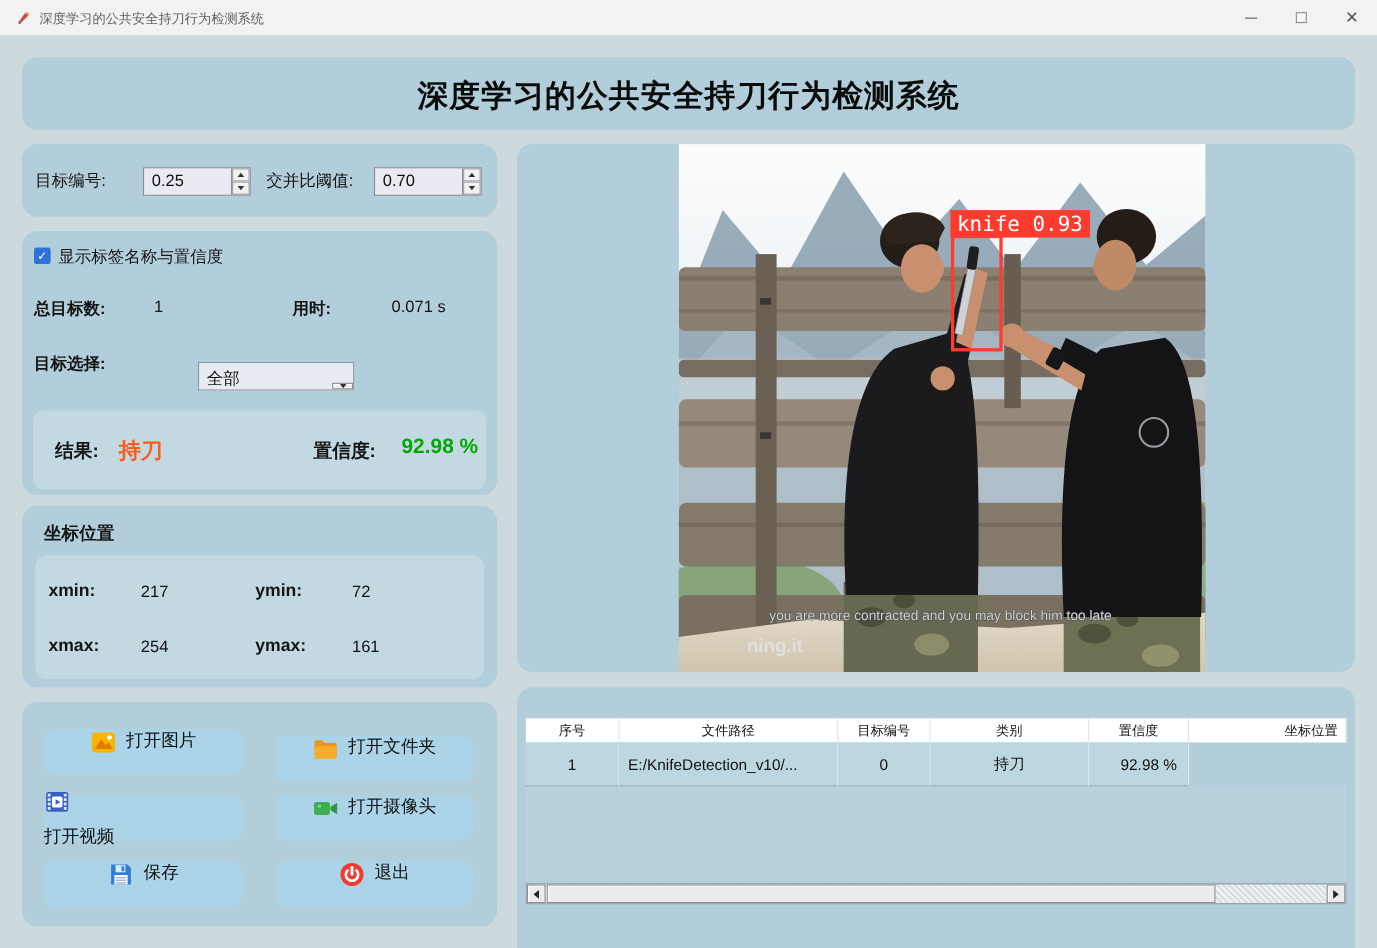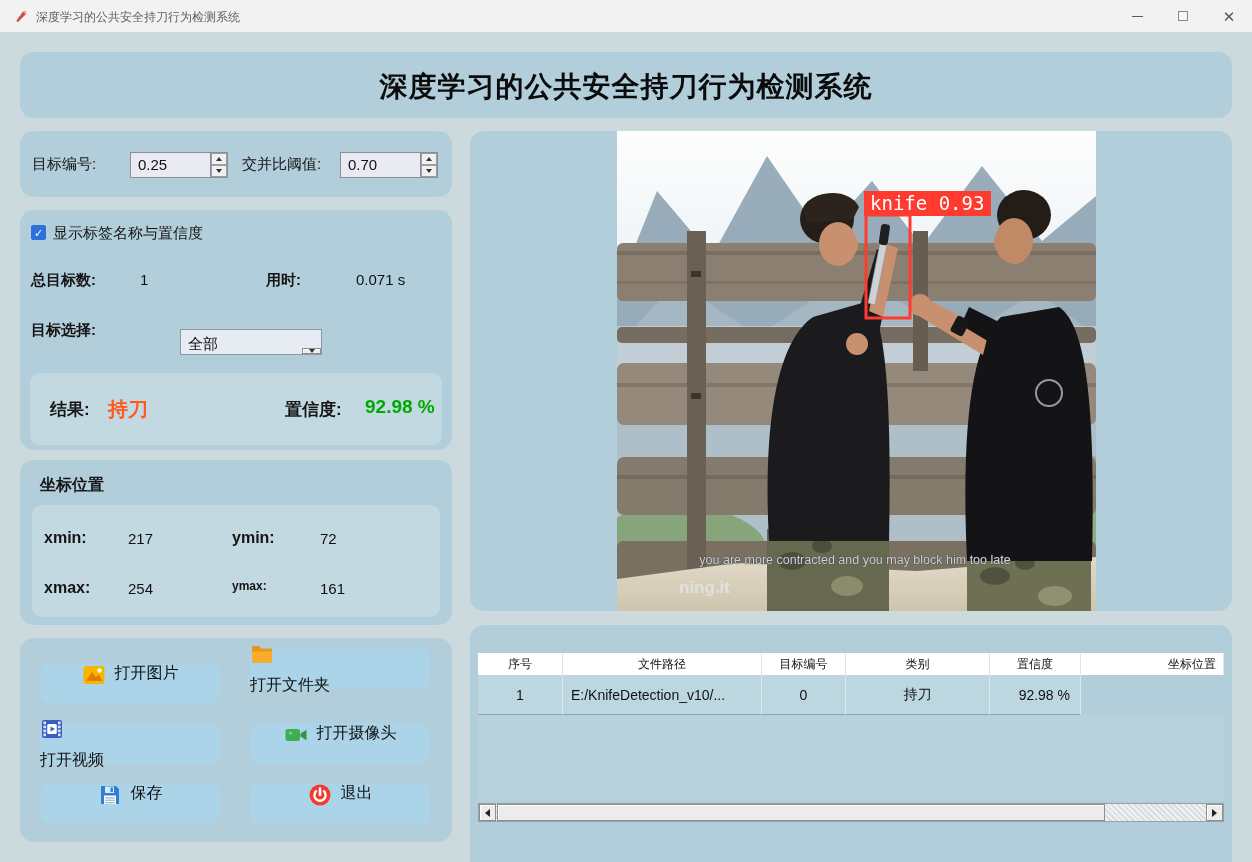--- a/index.html
+++ b/index.html
@@ -152,37 +152,37 @@
 
   <div class="panel" style="left:20px; top:460px; width:432px; height:165px;">
     <span class="lbl b" style="left:20px; top:15px; font-size:16px;">坐标位置</span>
     <div class="inner-box" style="left:12px; top:45px; width:408px; height:112px;">
       <span class="lbl b" style="left:12px; top:24px; font-size:16px;">xmin:</span>
       <span class="val" style="left:96px; top:25px;">217</span>
       <span class="lbl b" style="left:200px; top:24px; font-size:16px;">ymin:</span>
       <span class="val" style="left:288px; top:25px;">72</span>
       <span class="lbl b" style="left:12px; top:74px; font-size:16px;">xmax:</span>
       <span class="val" style="left:96px; top:75px;">254</span>
-      <span class="lbl b" style="left:200px; top:74px; font-size:12px;">ymax:</span>
+      <span class="lbl b" style="left:200px; top:74px; font-size:16px;">ymax:</span>
       <span class="val" style="left:288px; top:75px;">161</span>
     </div>
   </div>
 
   <div class="panel" style="left:20px; top:638px; width:432px; height:204px;">
 
     <div class="act-btn" style="left:20px; top:25px;">
       <svg width="24" height="24" viewBox="0 0 24 24">
         <rect x="1.5" y="3" width="21" height="18" rx="3" fill="#f7b500"></rect>
         <path d="M4 18 L10 9 L14 14.5 L16.5 11.5 L20.5 18 Z" fill="#e07c00"></path>
         <circle cx="17.5" cy="7.5" r="2.2" fill="#fff"></circle>
       </svg>
       <span>打开图片</span>
     </div>
 
-    <div class="act-btn" style="left:230px; top:10px;flex-direction:column;">
+    <div class="act-btn" style="left:230px; top:31px;">
       <svg width="24" height="24" viewBox="0 0 24 24">
         <path d="M2 5.5 C2 4.7 2.7 4 3.5 4 L9 4 L11 6.5 L20.5 6.5 C21.3 6.5 22 7.2 22 8 L22 19 C22 19.8 21.3 20.5 20.5 20.5 L3.5 20.5 C2.7 20.5 2 19.8 2 19 Z" fill="#e8951a"></path>
         <path d="M2 9.5 L22 9.5 L22 19 C22 19.8 21.3 20.5 20.5 20.5 L3.5 20.5 C2.7 20.5 2 19.8 2 19 Z" fill="#f7ad2b"></path>
       </svg>
       <span>打开文件夹</span>
     </div>
 
     <div class="act-btn" style="left:20px; top:85px;flex-direction:column;">
       <svg width="24" height="24" viewBox="0 0 24 24">
         <rect x="2" y="3" width="20" height="18" rx="2" fill="#3a5fc4"></rect>

